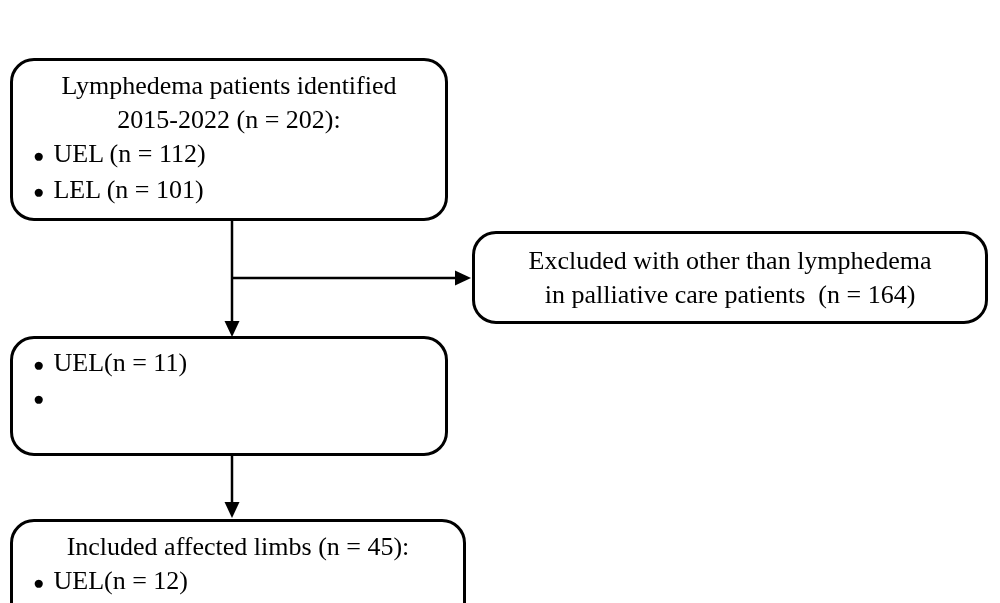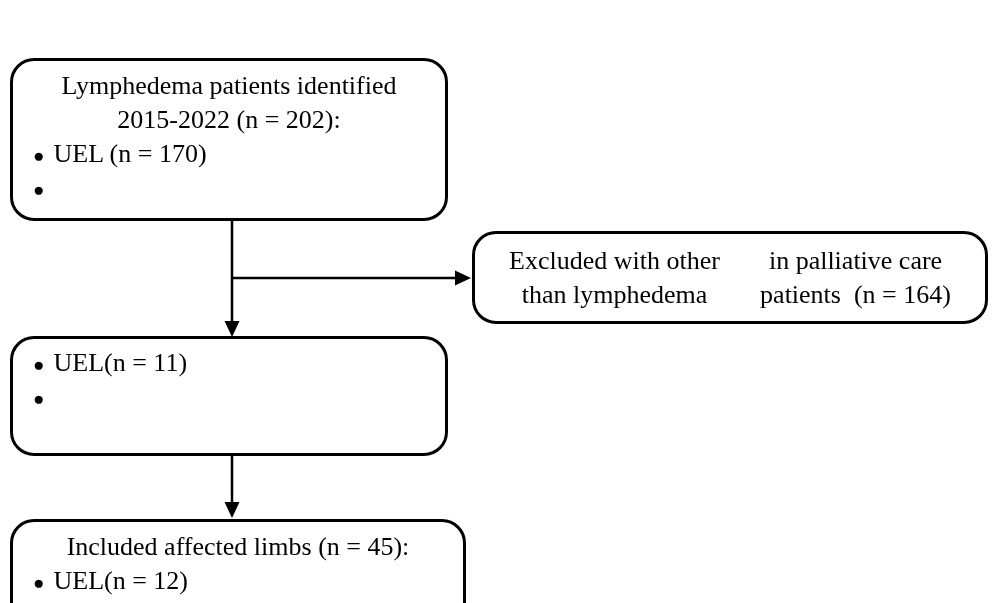--- a/index.html
+++ b/index.html
@@ -45,21 +45,21 @@
     align-items: baseline;
     text-align: left;
   }
   .bullet {
     font-size: 19px;
     margin: 0 9px 0 6px;
     flex: 0 0 auto;
   }
   .box-identified   { left: 10px;  top: 10px;  width: 438px; height: 163px; padding-top: 8px; }
   .box-excluded     { left: 472px; top: 183px; width: 516px; height: 93px;
-                      display: flex; flex-direction: row; justify-content: space-between; }
+                      display: flex; flex-direction: column; justify-content: space-between; }
   .box-included     { left: 10px;  top: 288px; width: 438px; height: 120px; padding-top: 7px; }
   .box-limbs        { left: 10px;  top: 471px; width: 456px; height: 122px; padding-top: 8px; }
 </style>
 </head>
 <body>
 
 <div class="canvas">
 
   <svg class="arrow-layer" viewBox="0 0 1000 603" xmlns="http://www.w3.org/2000/svg">
     <g>
@@ -74,24 +74,25 @@
       <line x1="232" y1="408" x2="232" y2="458" stroke="#000000" stroke-width="2.5"></line>
       <polygon points="232,470 224.5,454 239.5,454" fill="#000000"></polygon>
     </g>
   </svg>
 
   <div class="box box-identified">
     <div class="box-line center-line">Lymphedema patients identified</div>
     <div class="box-line center-line">2015-2022 (n = 202):</div>
     <div class="bullet-row">
       <span class="bullet">●</span>
-      <span class="box-line">UEL (n = 170)</span>
+      <span class="box-line">UEL (n = 112)</span>
     </div>
     <div class="bullet-row">
       <span class="bullet">●</span>
+      <span class="box-line">LEL (n = 101)</span>
     </div>
   </div>
 
   <div class="box box-excluded">
     <div class="box-line center-line">Excluded with other than lymphedema</div>
     <div class="box-line center-line">in palliative care patients  (n = 164)</div>
   </div>
 
   <div class="box box-included">
     <div class="bullet-row">

